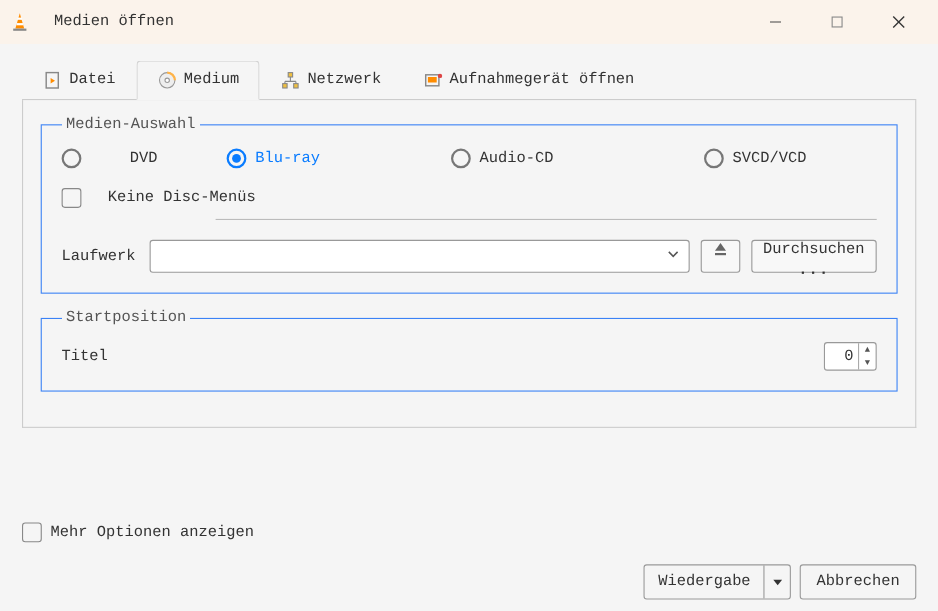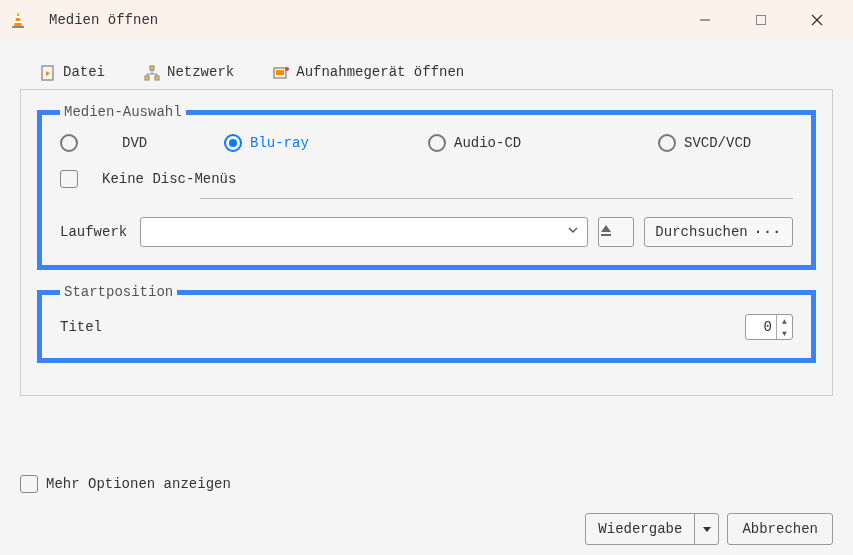--- a/index.html
+++ b/index.html
@@ -73,41 +73,41 @@
   display: inline-flex;
   align-items: center;
   justify-content: center;
 }
 .panel {
   border: 1px solid #ccc;
   border-top: none;
   padding: 14px 16px 18px 16px;
 }
 fieldset {
-  border: 5px solid #3b82f6;
+  border: 1px solid #3b82f6;
   padding: 14px 18px 18px 18px;
   margin-bottom: 14px;
 }
 legend {
   padding: 0 4px;
   color: #555;
 }
 .radio-row {
   display: flex;
   gap: 0;
   margin-bottom: 18px;
   align-items: center;
 }
 .radio-item {
   display: flex;
   align-items: center;
   gap: 8px;
   cursor: pointer;
 }
-.radio-item:nth-child(1){ width: 164px; gap: 44px; }
+.radio-item:nth-child(1){ width: 150px; gap: 44px; }
 .radio-item:nth-child(2){ width: 204px; }
 .radio-item:nth-child(3){ width: 230px; }
 .radio-circle {
   width: 18px;
   height: 18px;
   border: 2px solid #777;
   border-radius: 50%;
   display: flex;
   align-items: center;
   justify-content: center;
@@ -161,20 +161,21 @@
 .btn {
   height: 30px;
   border: 1px solid #999;
   background: #f8f8f8;
   border-radius: 3px;
   display: flex;
   align-items: center;
   justify-content: flex-start;
   cursor: pointer;
   padding: 0 10px;
+  flex-direction: column;
 }
 .eject-btn { width: 36px; padding: 0; }
 .browse-btn { gap: 6px; }
 .dots { letter-spacing: 1px; font-weight: bold; }
 .title-row {
   display: flex;
   align-items: center;
   justify-content: space-between;
 }
 .spinner {
@@ -288,20 +289,30 @@
   <div class="tabs">
     <div class="tab">
       <span class="tab-icon">
         <svg viewBox="0 0 18 18">
             <rect x="3" y="2" width="11" height="14" fill="none" stroke="#888" stroke-width="1.3"></rect>
             <polygon points="7,7 7,12 11,9.5" fill="#ff8c00"></polygon>
           </svg>
       </span>
       <span>Datei</span>
     </div>
+    <div class="tab active">
+      <span class="tab-icon">
+        <svg viewBox="0 0 18 18">
+            <circle cx="9" cy="9" r="7" fill="#eee" stroke="#999" stroke-width="1"></circle>
+            <circle cx="9" cy="9" r="2" fill="#fff" stroke="#999" stroke-width="1"></circle>
+            <path d="M9 2 A7 7 0 0 1 16 9" fill="none" stroke="#ffb347" stroke-width="2"></path>
+          </svg>
+      </span>
+      <span>Medium</span>
+    </div>
     <div class="tab">
       <span class="tab-icon">
         <svg viewBox="0 0 18 18">
             <rect x="7" y="2" width="4" height="4" fill="#f0c040" stroke="#888"></rect>
             <rect x="2" y="12" width="4" height="4" fill="#f0c040" stroke="#888"></rect>
             <rect x="12" y="12" width="4" height="4" fill="#f0c040" stroke="#888"></rect>
             <line x1="9" y1="6" x2="9" y2="10" stroke="#888"></line>
             <line x1="4" y1="12" x2="4" y2="10" stroke="#888"></line>
             <line x1="14" y1="12" x2="14" y2="10" stroke="#888"></line>
             <line x1="4" y1="10" x2="14" y2="10" stroke="#888"></line>

